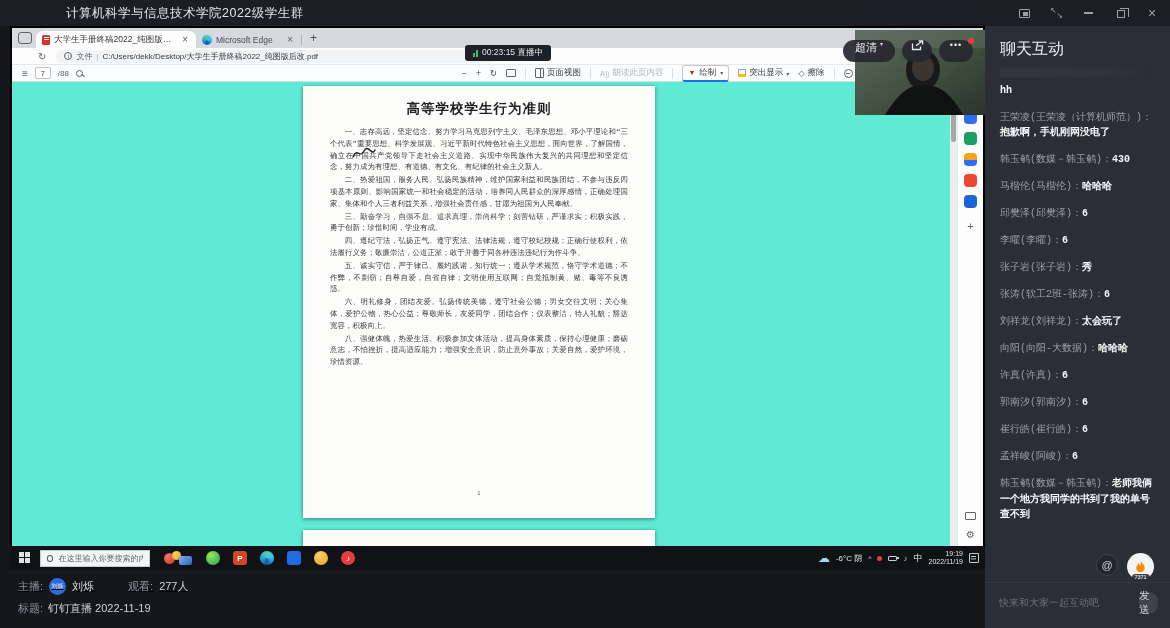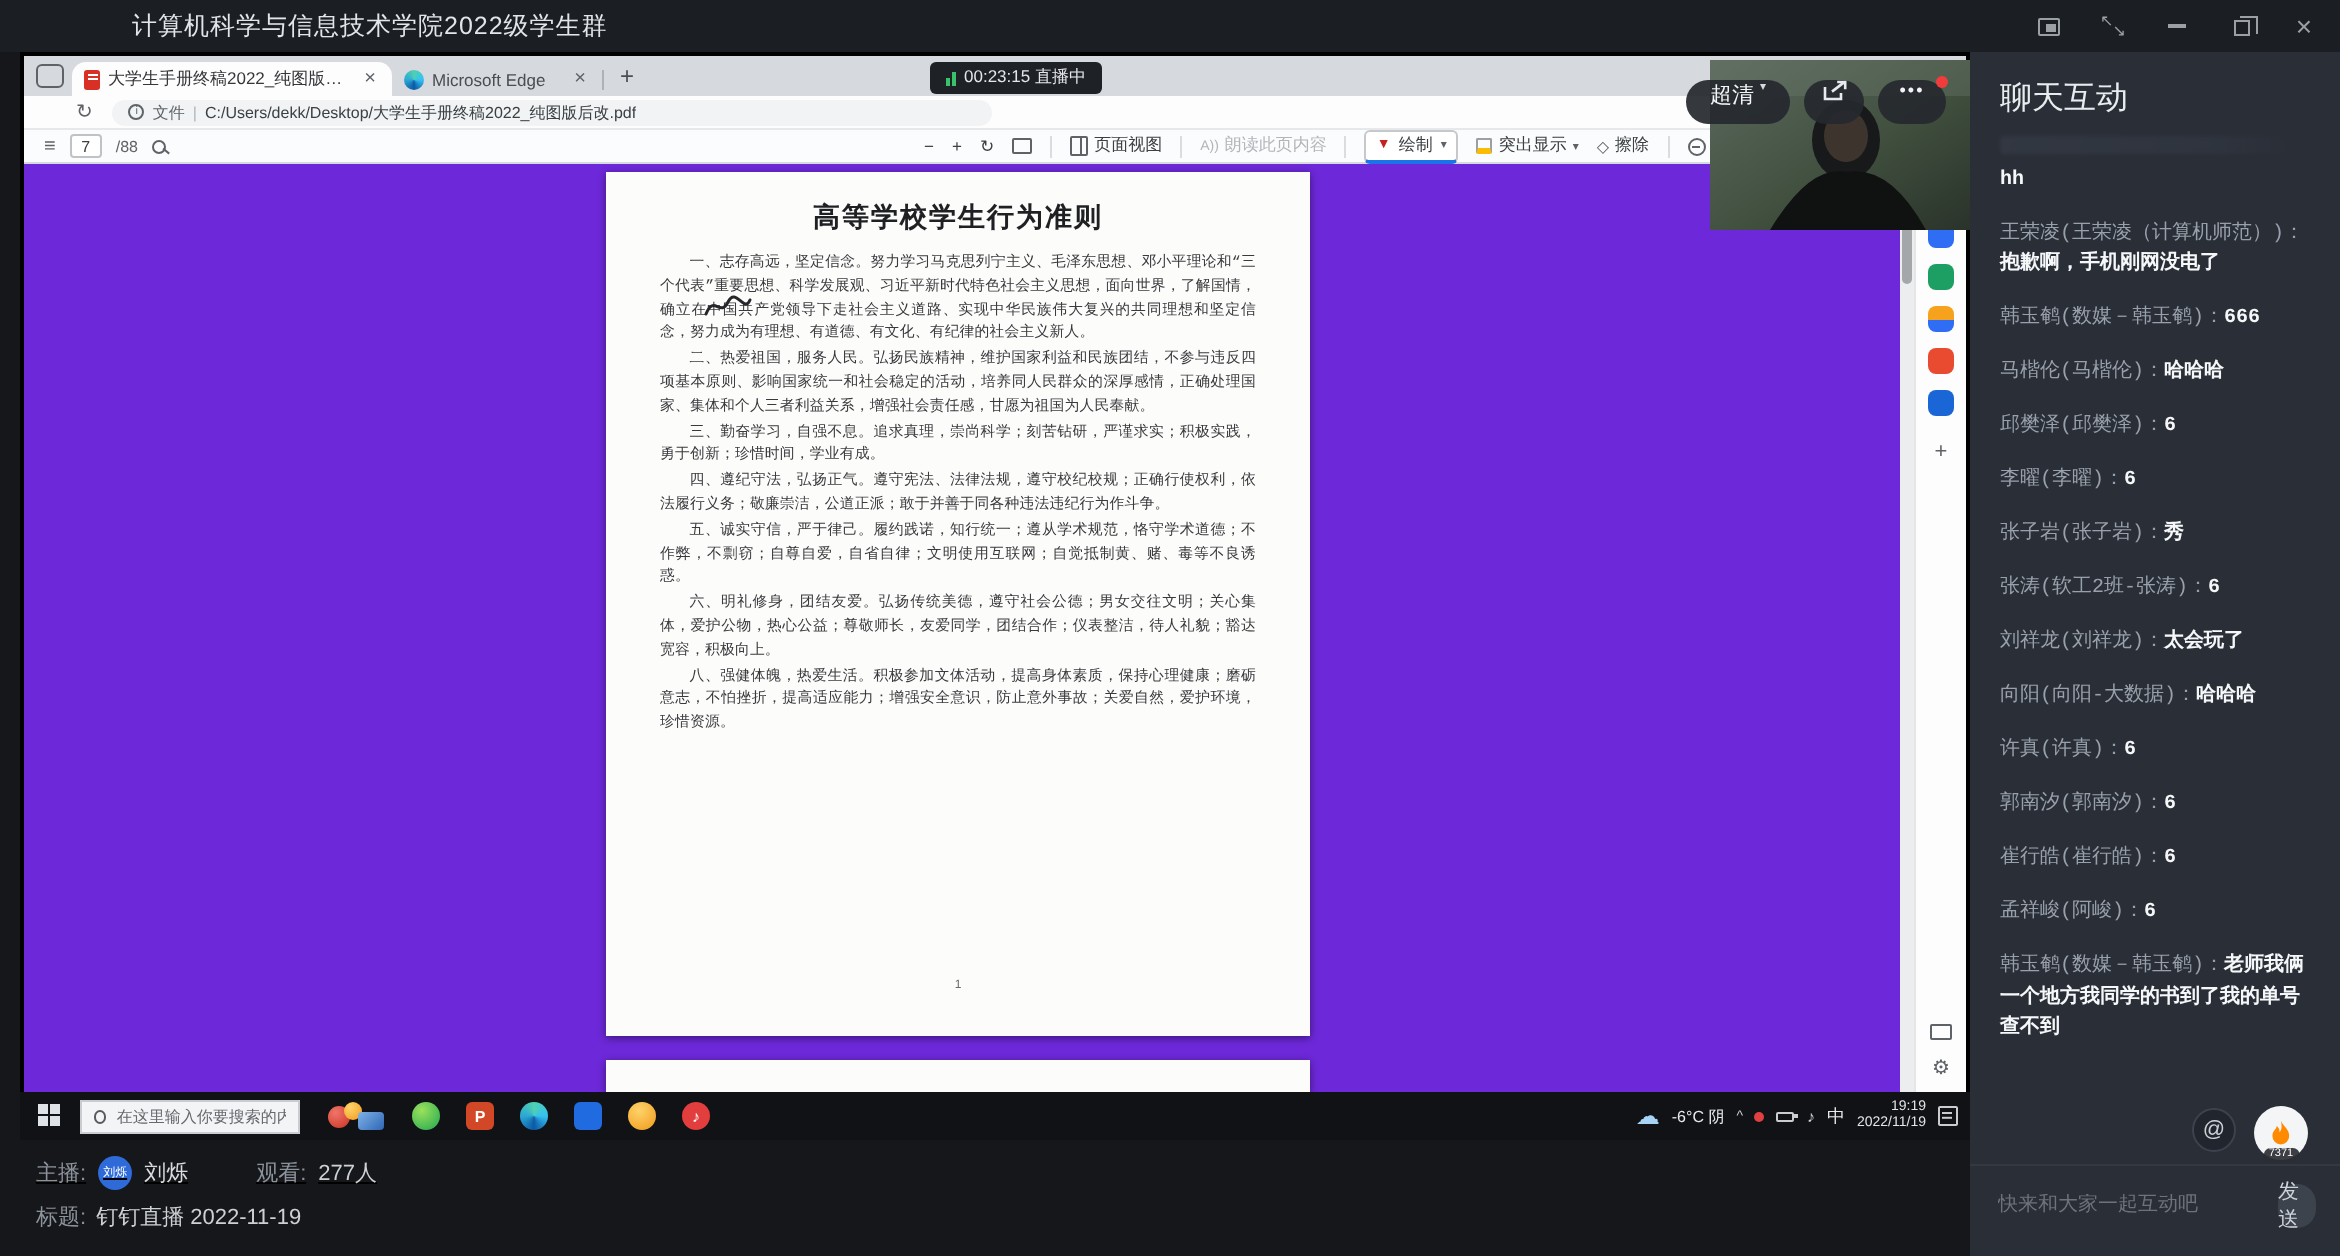--- a/index.html
+++ b/index.html
@@ -34,21 +34,21 @@
   .tab.active { background:#fdfdfd; border-radius:7px 7px 0 0; width:160px; color:#35363a; }
   .tab .tlabel { flex:1; white-space:nowrap; overflow:hidden; text-overflow:ellipsis; margin:0 4px; }
   .tab .close { font-size:10px; color:#5f6368; padding:0 2px; }
   .pdf-glyph { width:8px; height:10px; background:#d93025; border-radius:1.5px; position:relative; flex:none; }
   .pdf-glyph::after { content:""; position:absolute; left:1.5px; top:2.5px; width:5px; height:1.2px; background:#fff; box-shadow:0 2px 0 #fff; }
   .edge-glyph { width:10px; height:10px; border-radius:50%; background:conic-gradient(from 180deg,#0c59a4,#2ba7d6,#50d0b2,#35c1f1,#0c59a4); flex:none; }
   .tab-sep { width:1px; height:10px; background:#aeb1b5; margin-bottom:3px; }
   .newtab { font-size:12px; color:#4a4d51; padding:0 8px 3px 8px; }
 
   
-  .live-badge { position:absolute; left:453px; top:3px; height:16px; background:#1e2125; border-radius:3px; display:flex; align-items:center; gap:4px; padding:0 8px; z-index:30; }
+  .live-badge { position:absolute; left:453px; top:17px; height:16px; background:#1e2125; border-radius:3px; display:flex; align-items:center; gap:4px; padding:0 8px; z-index:30; }
   .sig { display:flex; align-items:flex-end; gap:1px; }
   .sig i { display:block; width:2px; background:#39c269; }
   .live-badge .ltxt { font-size:8.5px; color:#e4e6e9; }
 
   
   .urlbar { position:absolute; left:0; top:20px; width:100%; height:17px; background:#fdfdfe; display:flex; align-items:center; border-bottom:1px solid #e6e8ea; }
   .reload { margin-left:26px; font-size:10px; color:#5f6368; }
   .urlfield { margin-left:10px; height:13px; width:440px; background:#f1f3f4; border-radius:7px; display:flex; align-items:center; padding:0 8px; gap:4px; }
   .info-i { width:8px; height:8px; border:1px solid #5f6368; border-radius:50%; color:#5f6368; font-size:5.5px; display:flex; align-items:center; justify-content:center; flex:none; }
   .urlfield .scheme { font-size:8px; color:#5f6368; }
@@ -72,21 +72,21 @@
   .pv-icon::after { content:""; position:absolute; left:3.6px; top:0; width:1px; height:100%; background:#5f6368; }
   .draw-btn { border:1px solid #c6c9cc; border-bottom:2px solid #1a73e8; border-radius:3px; padding:1px 5px; display:flex; align-items:center; gap:4px; background:#fff; }
   .pen-red { color:#c5221f; font-size:7px; }
   .caret { font-size:6px; color:#5f6368; }
   .hl-icon { width:8px; height:8px; border:1px solid #9aa0a6; border-bottom:3px solid #fbbc04; border-radius:1px; }
   .erase-icon { font-size:8px; color:#5f6368; }
   .more-circ { width:9px; height:9px; border:1.2px solid #5f6368; border-radius:50%; position:relative; }
   .more-circ::after { content:""; position:absolute; left:1.5px; top:3.2px; width:4px; height:1.2px; background:#5f6368; }
 
   
-  .viewer { position:absolute; left:0; top:54px; width:938px; height:464px; background:#6d28d9; overflow:hidden; }
+  .viewer { position:absolute; left:0; top:54px; width:938px; height:464px; background:#5eead4; overflow:hidden; }
   .page { position:absolute; left:291px; width:352px; background:#fcfcfa; box-shadow:0 1px 4px rgba(0,0,0,.45); }
   .page1 { top:4px; height:432px; overflow:hidden; padding:10px 27px 0 27px; }
   .page2 { top:448px; height:16px; }
   .doc-title { text-align:center; font-family:"Liberation Serif","DejaVu Serif",serif; font-weight:bold; font-size:13.5px; color:#1f2023; margin:4px 0 9px 0; letter-spacing:1px; }
   .doc-p { font-family:Liberation Mono, monospace; font-size:7.4px; line-height:11.8px; color:#393a3e; text-align:justify; text-indent:2em; margin-bottom:1px; letter-spacing:.1px; }
   .page-num { position:absolute; left:0; bottom:22px; width:100%; text-align:center; font-size:6px; color:#6a6b6e; }
   .scribble { position:absolute; left:48px; top:60px; }
   .vscroll { position:absolute; left:938px; top:54px; width:7px; height:464px; background:#ecedee; }
   .vscroll .thumb { position:absolute; left:1px; top:4px; width:5px; height:56px; background:#a4a7aa; border-radius:3px; }
 
@@ -427,21 +427,21 @@
 
         <div class="msg">
           <span class="mtext">hh</span>
         </div>
 
         <div class="msg">
           <span class="mname">王荣凌(王荣凌（计算机师范）)：</span><span class="mtext">抱歉啊，手机刚网没电了</span>
         </div>
 
         <div class="msg">
-          <span class="mname">韩玉鹌(数媒－韩玉鹌)：</span><span class="mtext">666</span>
+          <span class="mname">韩玉鹌(数媒－韩玉鹌)：</span><span class="mtext">430</span>
         </div>
 
         <div class="msg">
           <span class="mname">马楷伦(马楷伦)：</span><span class="mtext">哈哈哈</span>
         </div>
 
         <div class="msg">
           <span class="mname">邱樊泽(邱樊泽)：</span><span class="mtext">6</span>
         </div>
 

